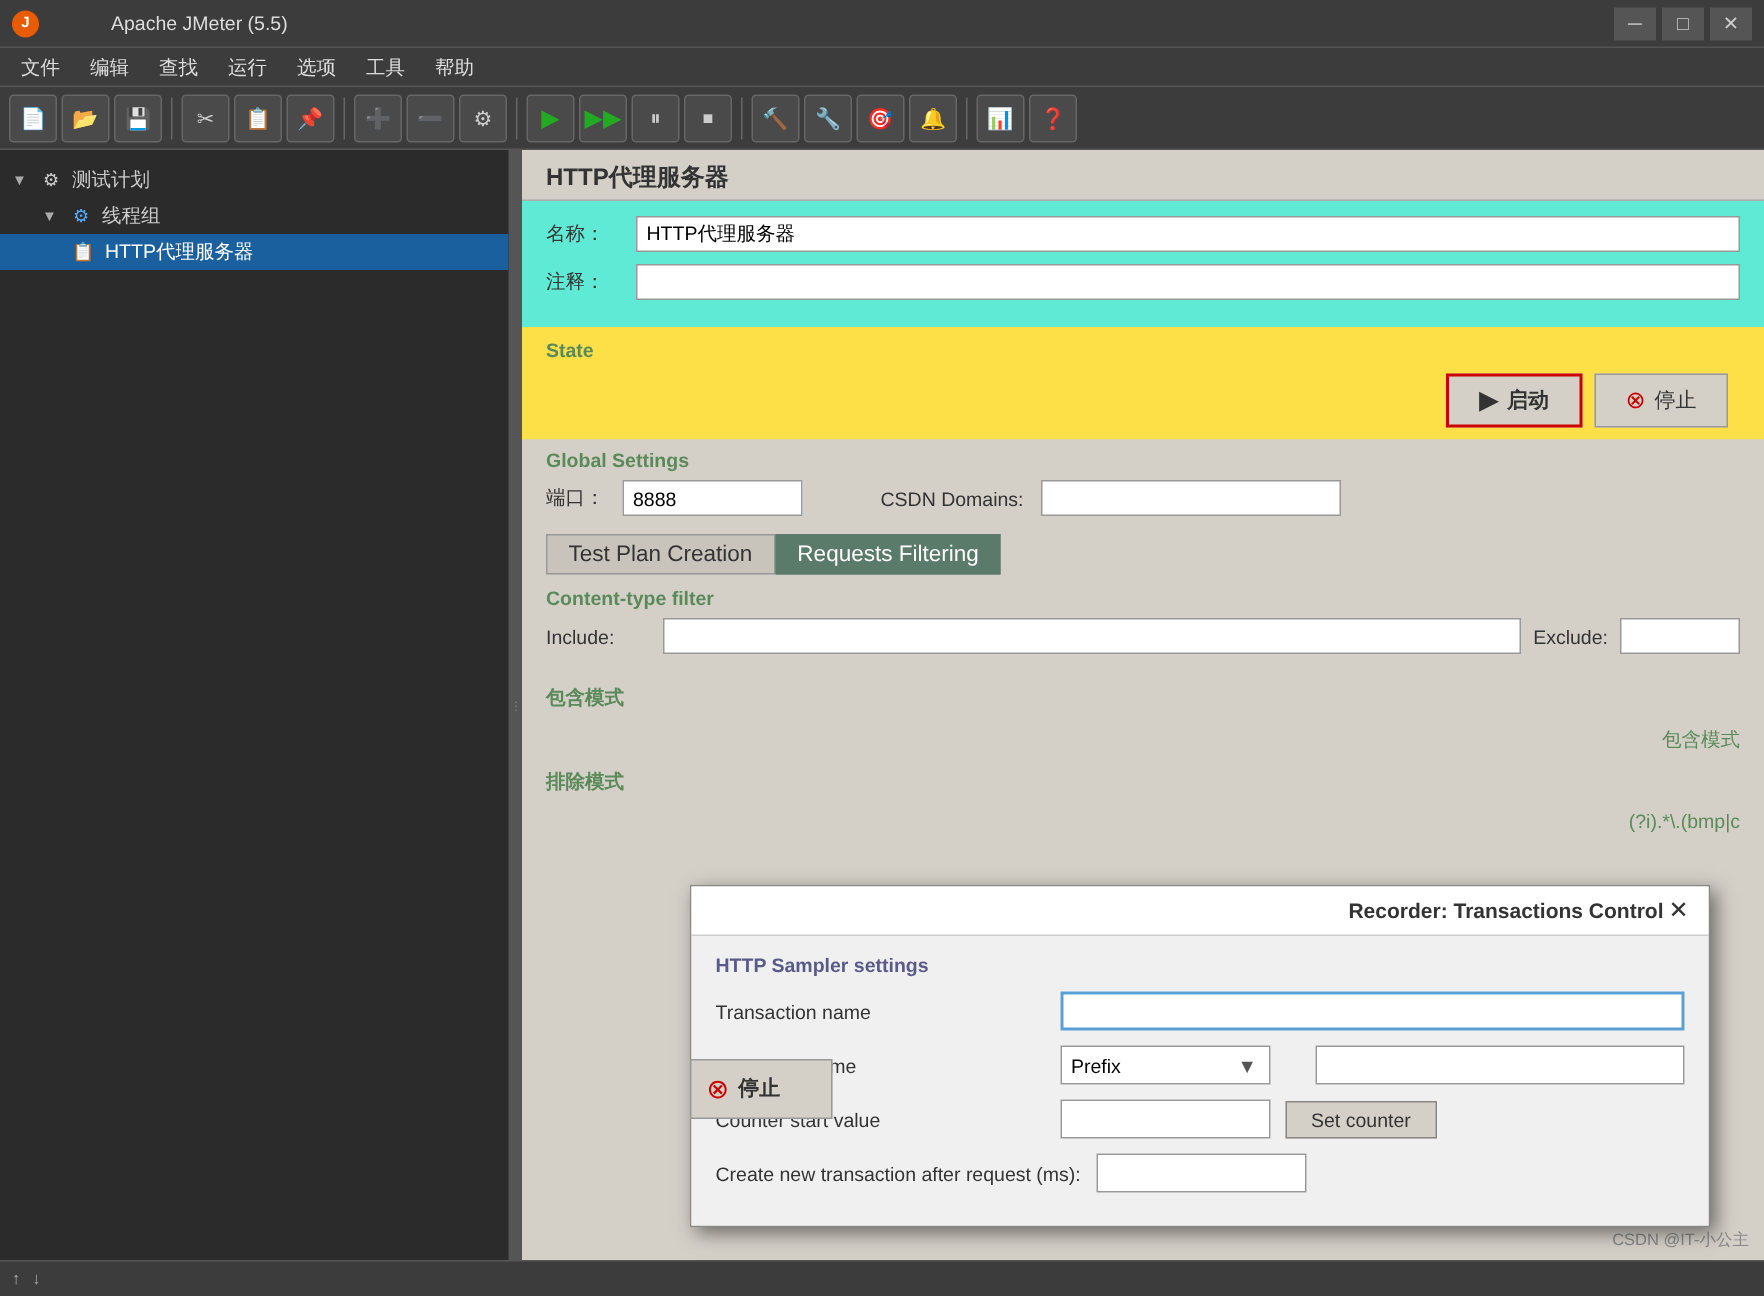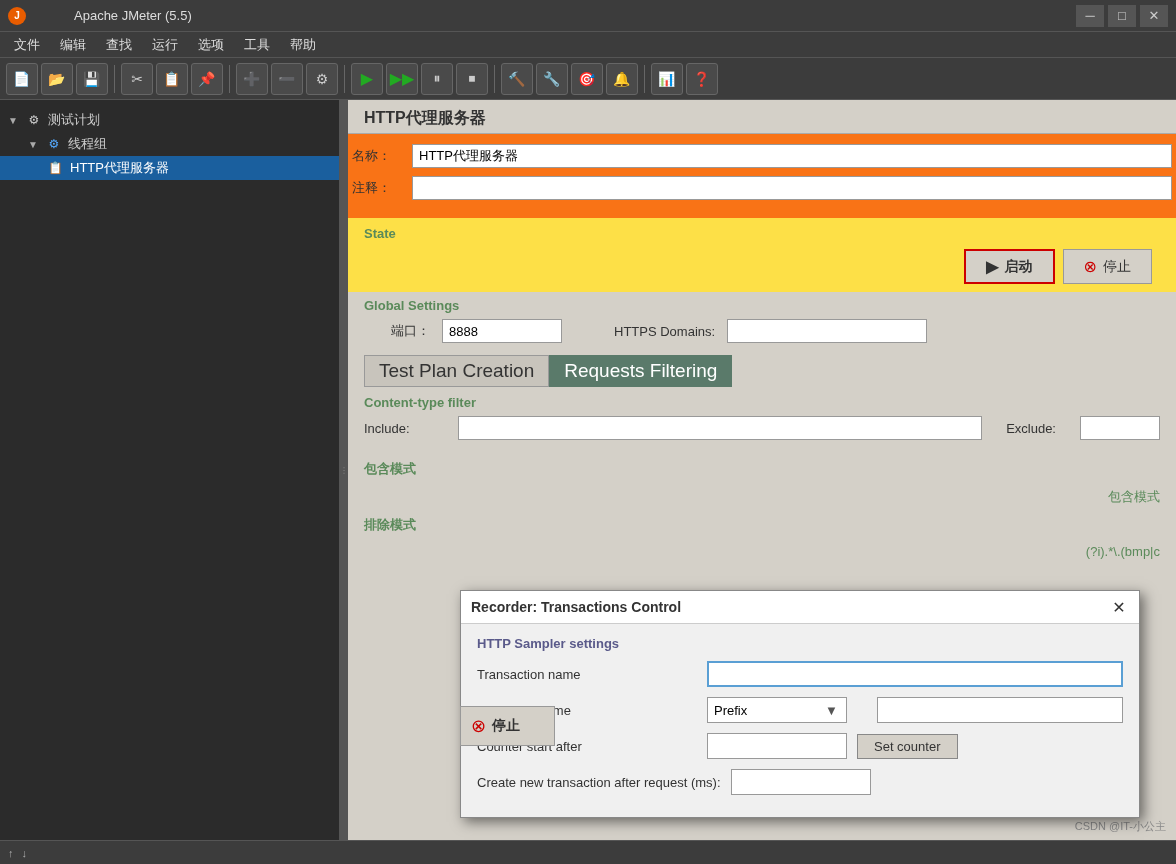--- a/index.html
+++ b/index.html
@@ -138,22 +138,22 @@
     .panel-header {
       background: #d4d0c8;
       padding: 8px 16px 4px 16px;
       font-size: 16px;
       font-weight: bold;
       color: #333;
       border-bottom: 1px solid #aaa;
     }
 
     .form-section {
-      padding: 10px 4px;
-      background: #f97316;
+      padding: 10px 16px;
+      background: #5eead4;
     }
 
     .form-row {
       display: flex;
       align-items: center;
       margin-bottom: 8px;
     }
     .form-label {
       color: #333;
       min-width: 60px;
@@ -218,21 +218,20 @@
     .section-title {
       color: #5a8a5a;
       font-size: 13px;
       font-weight: bold;
       margin-bottom: 6px;
     }
     .global-row {
       display: flex;
       align-items: center;
       gap: 12px;
-      margin-left: 27px;
     }
     .port-label { color: #333; font-size: 13px; }
     .port-input {
       width: 120px; height: 24px;
       border: 1px solid #999;
       background: #fff;
       padding: 2px 6px;
       font-size: 13px;
     }
     .https-label { color: #333; font-size: 13px; margin-left: 40px; }
@@ -247,40 +246,40 @@
     
     .tabs-bar {
       display: flex;
       padding: 6px 16px 0;
       background: #d4d0c8;
     }
     .tab {
       padding: 4px 14px;
       border: 1px solid #999;
       cursor: pointer;
-      font-size: 19px;
+      font-size: 15px;
       color: #333;
       background: #c8c4bc;
     }
     .tab.active {
       background: #5a7a6a;
       color: #fff;
       border-color: #5a7a6a;
     }
 
     
     .content-filter {
       padding: 8px 16px;
       background: #d4d0c8;
     }
     .cf-label { color: #5a8a5a; font-size: 13px; font-weight: bold; margin-bottom: 6px; }
     .cf-row {
       display: flex;
       align-items: center;
-      gap: 24px;
+      gap: 8px;
       margin-bottom: 6px;
     }
     .cf-field-label { color: #333; font-size: 13px; min-width: 70px; }
     .cf-input {
       width: 580px; height: 24px;
       border: 1px solid #999;
       background: #fff;
       padding: 2px 6px;
     }
     .cf-exclude-label { color: #333; font-size: 13px; }
@@ -349,21 +348,21 @@
       box-shadow: 4px 4px 12px rgba(0,0,0,0.5);
       pointer-events: all;
       z-index: 100;
     }
     .dialog-title-bar {
       background: #fff;
       border-bottom: 1px solid #ccc;
       padding: 6px 10px;
       display: flex;
       align-items: center;
-      justify-content: space-between;
+      justify-content: flex-end;
     }
     .dialog-title {
       font-size: 14px;
       font-weight: bold;
       color: #333;
     }
     .dialog-close-btn {
       width: 20px; height: 20px;
       background: none;
       border: none;
@@ -599,21 +598,21 @@
           <span>停止</span>
         </button>
       </div>
     </div>
 
     <div class="global-section">
       <div class="section-title">Global Settings</div>
       <div class="global-row">
         <span class="port-label">端口：</span>
         <input class="port-input" type="text" value="8888" style="">
-        <span class="https-label">HTTPS Domains:</span>
+        <span class="https-label">CSDN Domains:</span>
         <input class="https-input" type="text" style="">
       </div>
     </div>
 
     <div class="tabs-bar">
       <div class="tab">Test Plan Creation</div>
       <div class="tab active">Requests Filtering</div>
     </div>
 
     <div class="content-filter">
@@ -673,21 +672,21 @@
             <option>Prefix</option>
             <option>Suffix</option>
             <option>Index</option>
           </select>
           <span class="select-arrow">▼</span>
         </div>
         <input class="dialog-input-plain" type="text" style="">
       </div>
 
       <div class="dialog-row">
-        <span class="dialog-row-label">Counter start after</span>
+        <span class="dialog-row-label">Counter start value</span>
         <input class="counter-input" type="text" style="">
         <button class="set-counter-btn">Set counter</button>
       </div>
 
       <div class="dialog-row">
         <span class="dialog-row-label">Create new transaction after request (ms):</span>
         <input class="counter-input" type="text" style="">
       </div>
     </div>
   </div>

